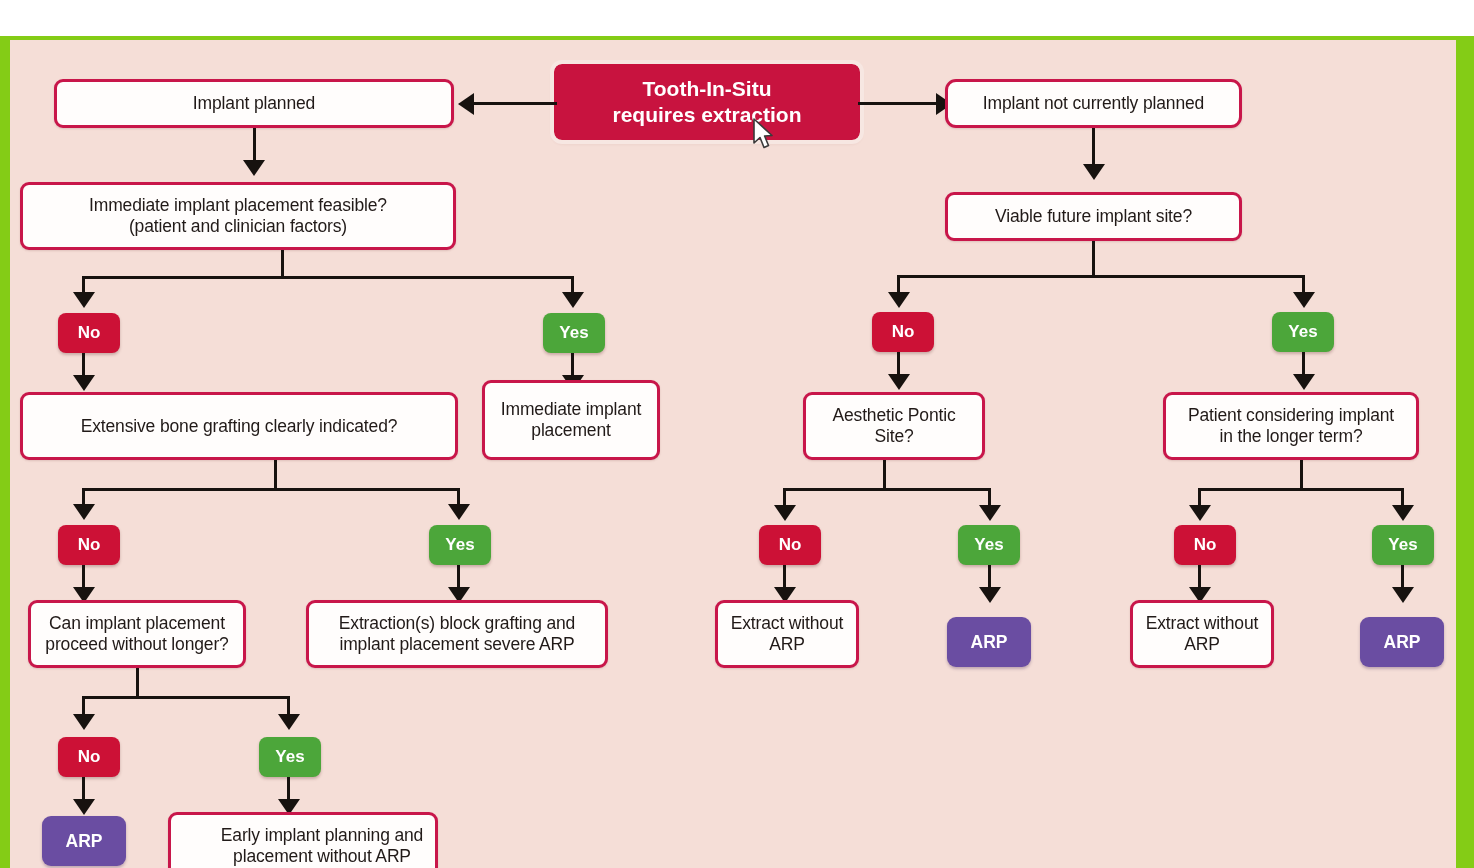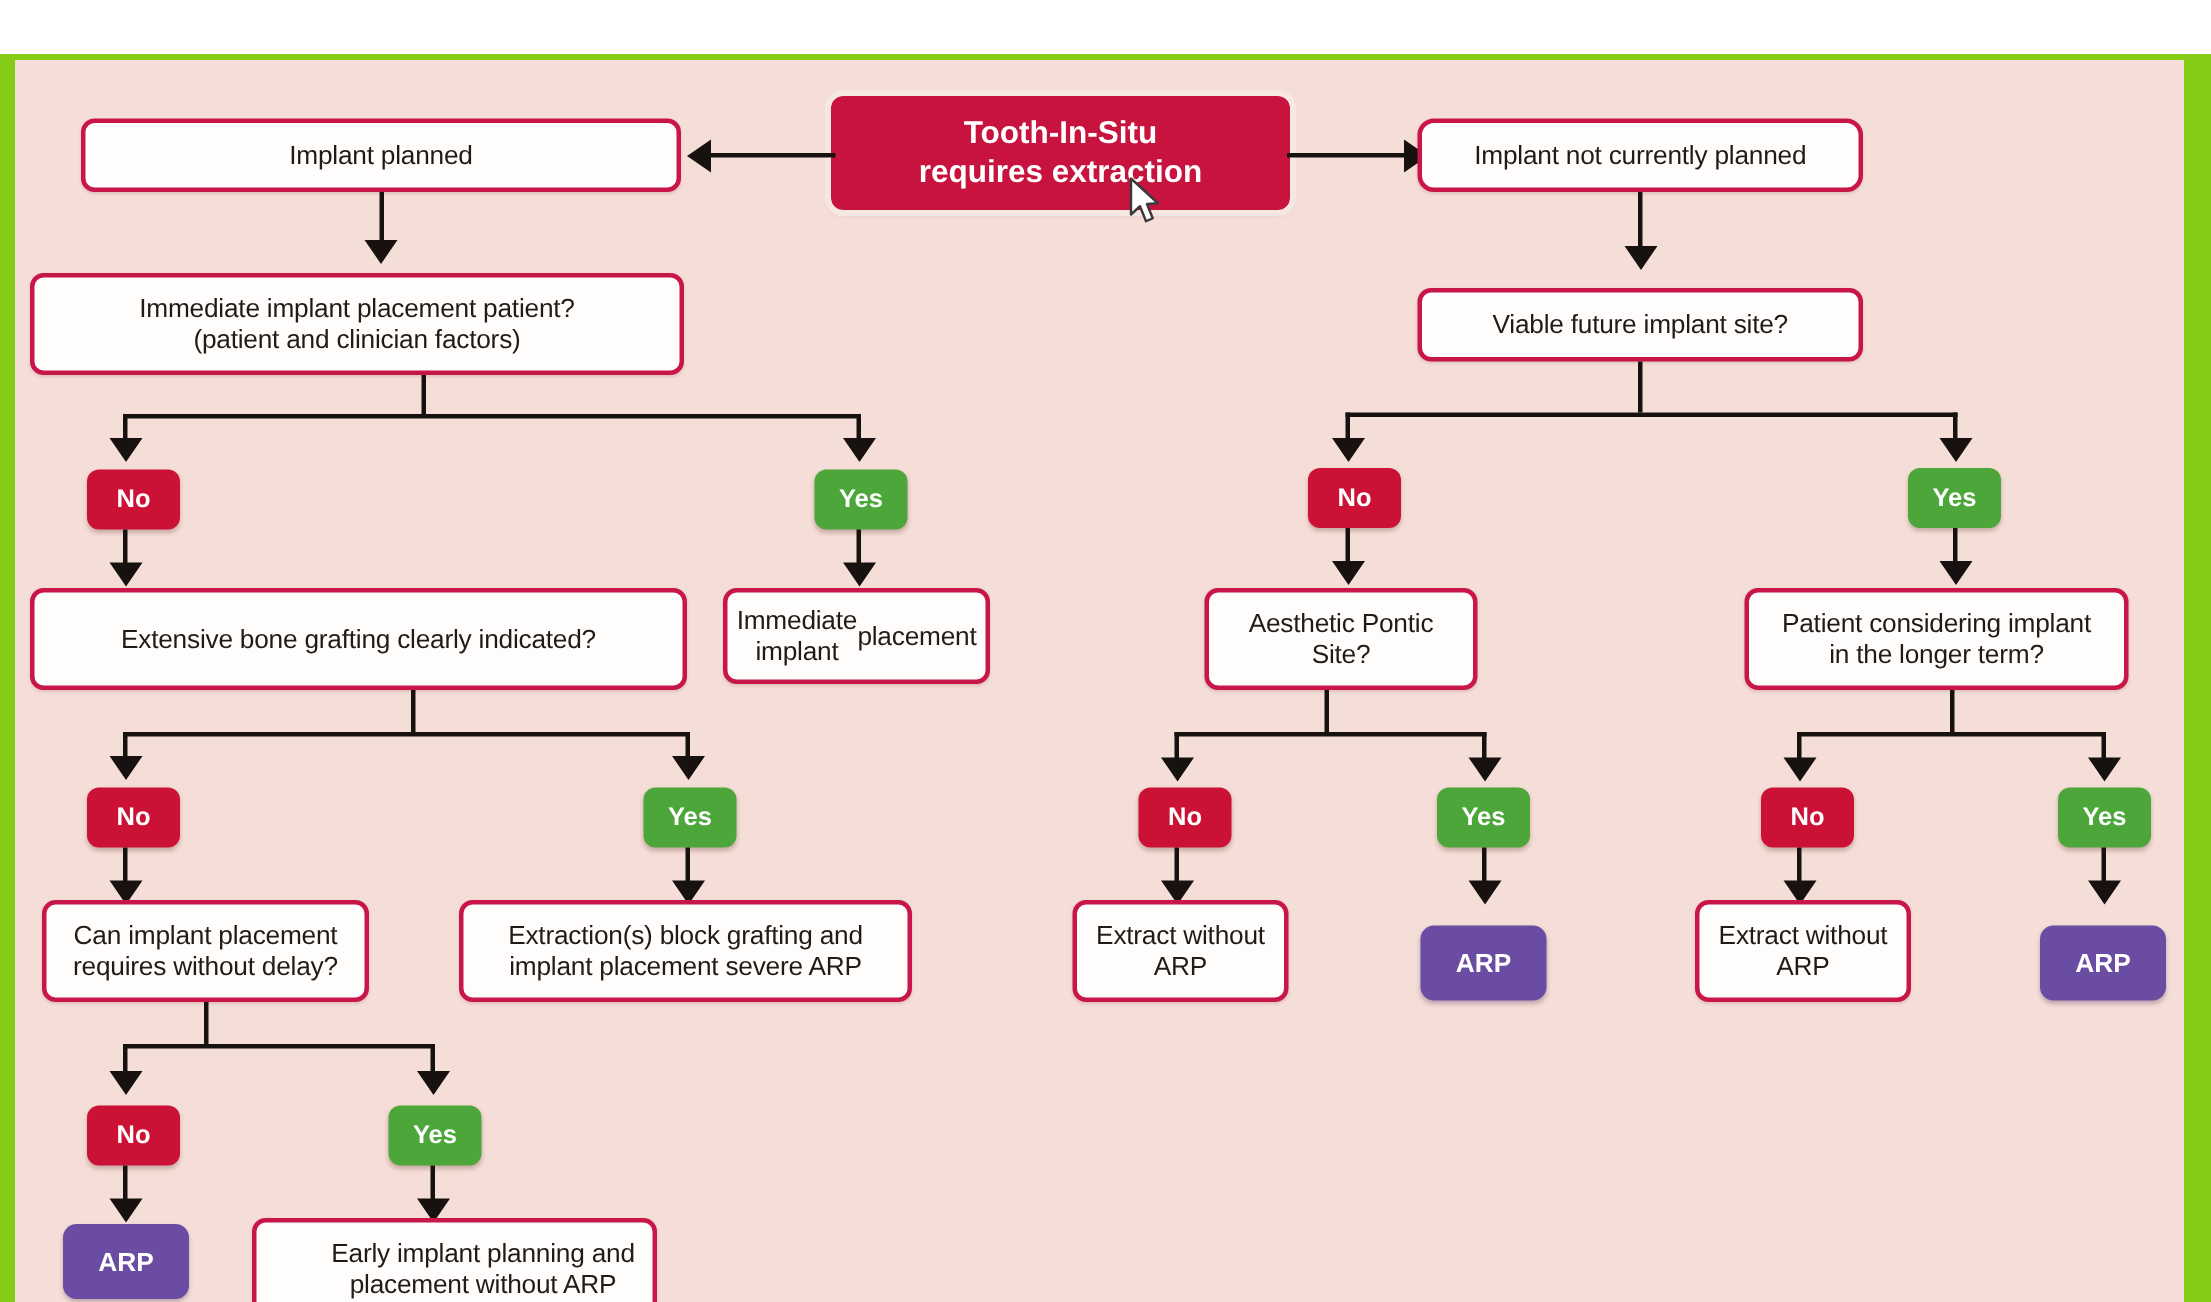--- a/index.html
+++ b/index.html
@@ -78,21 +78,21 @@
     <div class="arrow-r" style="left:926px;top:53px;"></div>
 
     <div class="node white-box" style="left:44px;top:39px;width:400px;height:49px;text-align:right;">
       <span>Implant planned</span>
     </div>
 
     <div class="ln ln-v" style="left:243px;top:88px;width:3px;height:36px;"></div>
     <div class="arrow-d" style="left:233px;top:120px;"></div>
 
     <div class="node white-box" style="left:10px;top:142px;width:436px;height:68px;flex-direction:column;">
-      <span>Immediate implant placement patient?</span>
+      <span>Immediate implant placement feasible?</span>
       <span>(patient and clinician factors)</span>
     </div>
 
     <div class="ln ln-v" style="left:271px;top:210px;width:3px;height:26px;"></div>
     <div class="ln ln-h" style="left:72px;top:236px;width:492px;"></div>
     <div class="ln ln-v" style="left:72px;top:236px;width:3px;height:20px;"></div>
     <div class="arrow-d" style="left:63px;top:252px;"></div>
     <div class="ln ln-v" style="left:561px;top:236px;width:3px;height:20px;"></div>
     <div class="arrow-d" style="left:552px;top:252px;"></div>
 
@@ -105,21 +105,21 @@
 
     <div class="ln ln-v" style="left:72px;top:313px;width:3px;height:26px;"></div>
     <div class="arrow-d" style="left:63px;top:335px;"></div>
     <div class="ln ln-v" style="left:561px;top:313px;width:3px;height:26px;"></div>
     <div class="arrow-d" style="left:552px;top:335px;"></div>
 
     <div class="node white-box" style="left:10px;top:352px;width:438px;height:68px;flex-direction:column;">
       <span>Extensive bone grafting clearly indicated?</span>
     </div>
 
-    <div class="node white-box" style="left:472px;top:352px;width:178px;height:64px;">
+    <div class="node white-box" style="left:472px;top:340px;width:178px;height:80px;flex-direction:column;">
       <span>Immediate implant</span>
       <span>placement</span>
     </div>
 
     <div class="ln ln-v" style="left:264px;top:420px;width:3px;height:28px;"></div>
     <div class="ln ln-h" style="left:72px;top:448px;width:378px;"></div>
     <div class="ln ln-v" style="left:72px;top:448px;width:3px;height:20px;"></div>
     <div class="arrow-d" style="left:63px;top:464px;"></div>
     <div class="ln ln-v" style="left:447px;top:448px;width:3px;height:20px;"></div>
     <div class="arrow-d" style="left:438px;top:464px;"></div>
@@ -131,21 +131,21 @@
       <span>Yes</span>
     </div>
 
     <div class="ln ln-v" style="left:72px;top:525px;width:3px;height:26px;"></div>
     <div class="arrow-d" style="left:63px;top:547px;"></div>
     <div class="ln ln-v" style="left:447px;top:525px;width:3px;height:26px;"></div>
     <div class="arrow-d" style="left:438px;top:547px;"></div>
 
     <div class="node white-box" style="left:18px;top:560px;width:218px;height:68px;flex-direction:column;">
       <span>Can implant placement</span>
-      <span>requires without delay?</span>
+      <span>proceed without longer?</span>
     </div>
 
     <div class="node white-box" style="left:296px;top:560px;width:302px;height:68px;flex-direction:column;">
       <span>Extraction(s) block grafting and</span>
       <span>implant placement severe ARP</span>
     </div>
 
     <div class="ln ln-v" style="left:126px;top:628px;width:3px;height:28px;"></div>
     <div class="ln ln-h" style="left:72px;top:656px;width:208px;"></div>
     <div class="ln ln-v" style="left:72px;top:656px;width:3px;height:22px;"></div>

